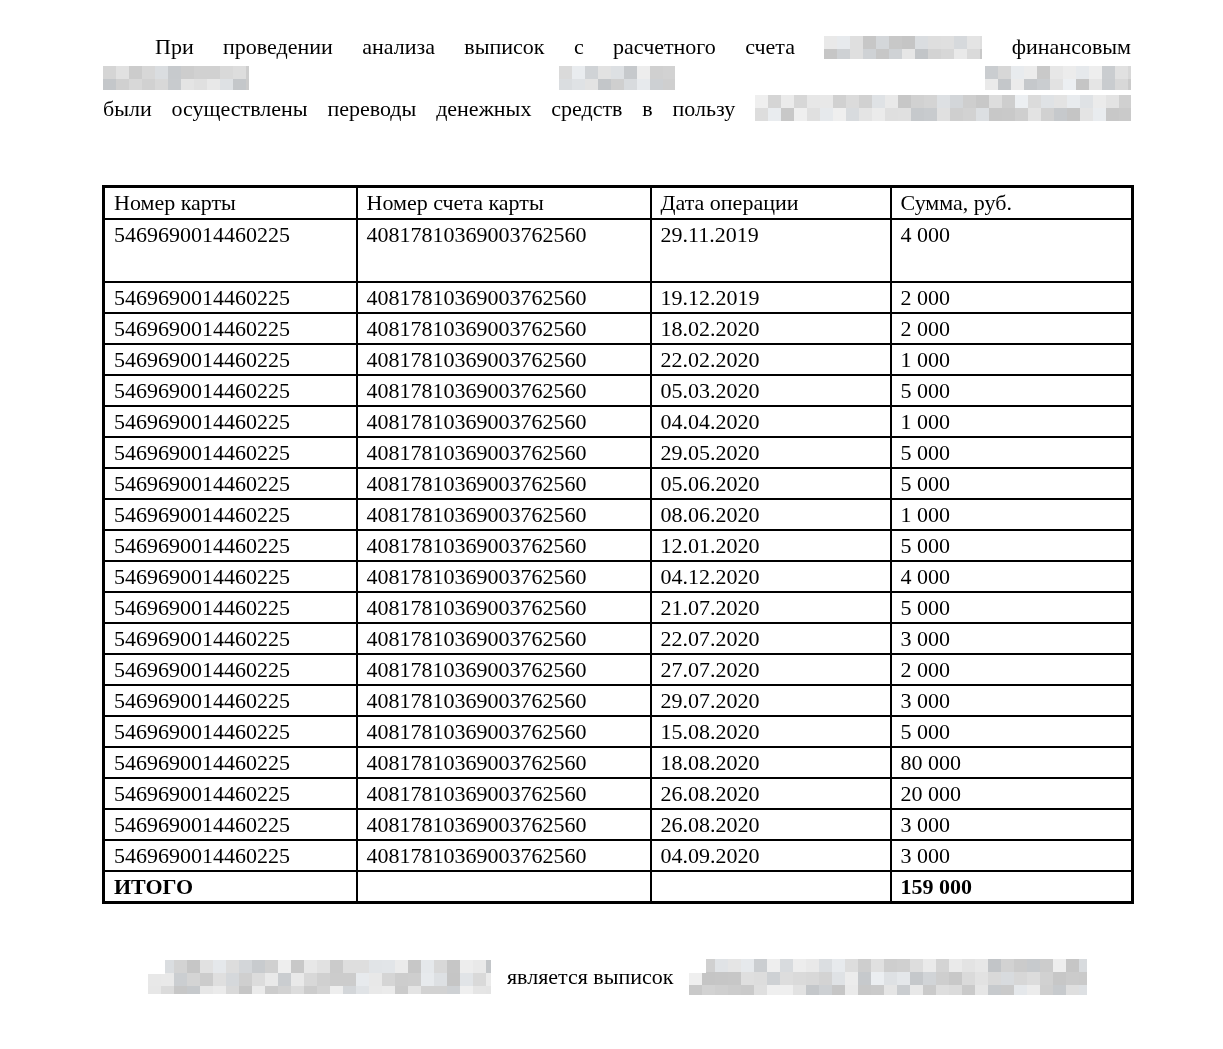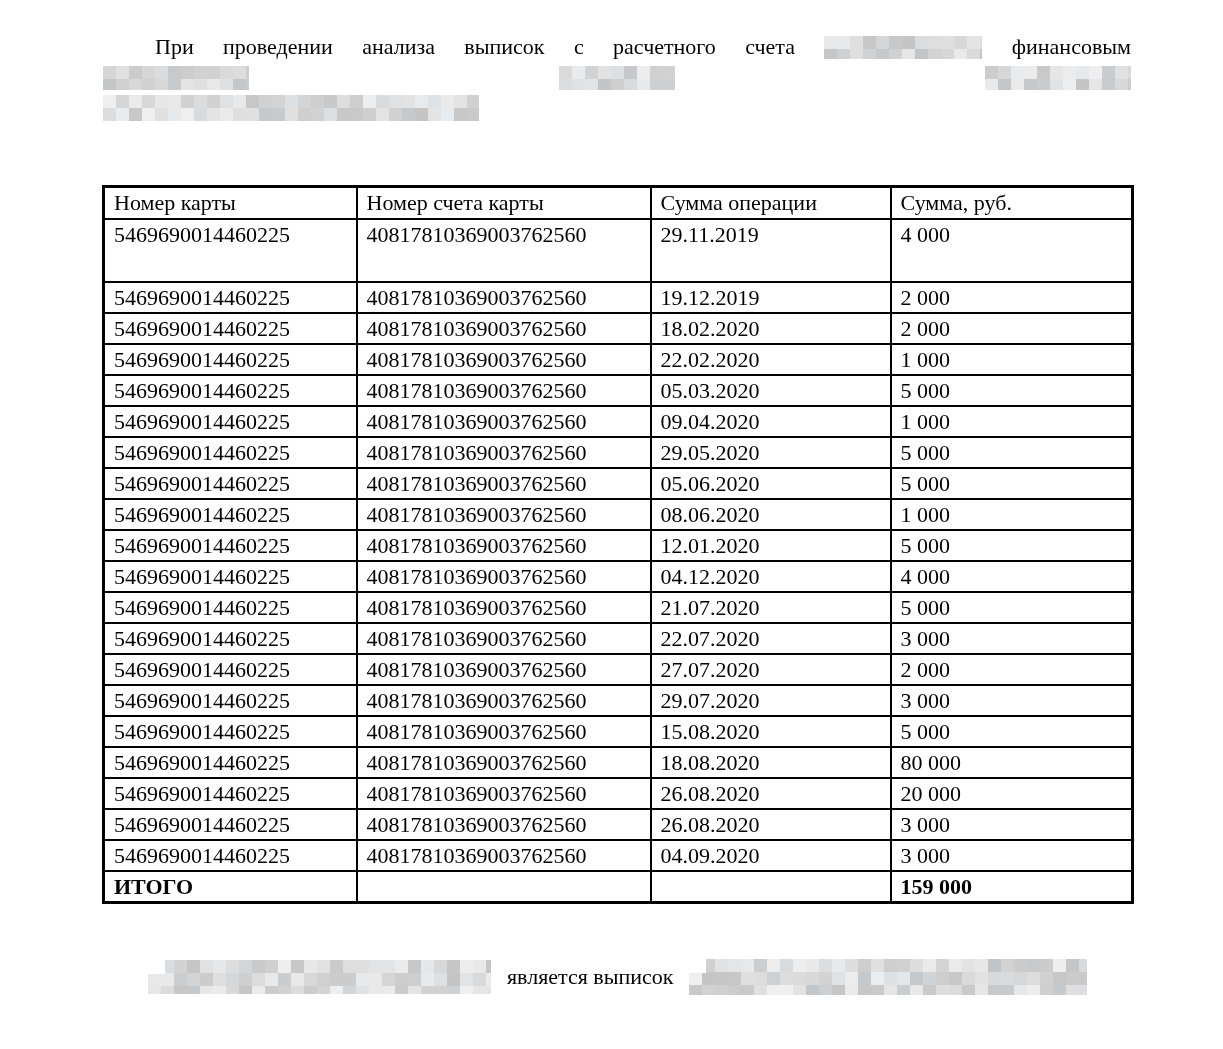--- a/index.html
+++ b/index.html
@@ -80,36 +80,37 @@
       <span>При проведении анализа выписок с расчетного счета</span>
       <span class="redact" style="width:158px;height:23px;"><span class="tile" style="left: 0px; top: 0px; width: 13px; height: 13px; background: rgb(233, 233, 233);"></span><span class="tile" style="left: 13px; top: 0px; width: 13px; height: 13px; background: rgb(231, 234, 237);"></span><span class="tile" style="left: 26px; top: 0px; width: 13px; height: 13px; background: rgb(223, 223, 223);"></span><span class="tile" style="left: 39px; top: 0px; width: 13px; height: 13px; background: rgb(199, 199, 199);"></span><span class="tile" style="left: 52px; top: 0px; width: 13px; height: 13px; background: rgb(212, 215, 218);"></span><span class="tile" style="left: 65px; top: 0px; width: 13px; height: 13px; background: rgb(200, 200, 200);"></span><span class="tile" style="left: 78px; top: 0px; width: 13px; height: 13px; background: rgb(197, 197, 197);"></span><span class="tile" style="left: 91px; top: 0px; width: 13px; height: 13px; background: rgb(218, 221, 224);"></span><span class="tile" style="left: 104px; top: 0px; width: 13px; height: 13px; background: rgb(222, 222, 222);"></span><span class="tile" style="left: 117px; top: 0px; width: 13px; height: 13px; background: rgb(223, 223, 223);"></span><span class="tile" style="left: 130px; top: 0px; width: 13px; height: 13px; background: rgb(214, 217, 220);"></span><span class="tile" style="left: 143px; top: 0px; width: 13px; height: 13px; background: rgb(228, 228, 228);"></span><span class="tile" style="left: 156px; top: 0px; width: 2px; height: 13px; background: rgb(223, 223, 223);"></span><span class="tile" style="left: 0px; top: 13px; width: 13px; height: 10px; background: rgb(198, 198, 198);"></span><span class="tile" style="left: 13px; top: 13px; width: 13px; height: 10px; background: rgb(206, 209, 212);"></span><span class="tile" style="left: 26px; top: 13px; width: 13px; height: 10px; background: rgb(223, 223, 223);"></span><span class="tile" style="left: 39px; top: 13px; width: 13px; height: 10px; background: rgb(207, 210, 213);"></span><span class="tile" style="left: 52px; top: 13px; width: 13px; height: 10px; background: rgb(199, 199, 199);"></span><span class="tile" style="left: 65px; top: 13px; width: 13px; height: 10px; background: rgb(207, 210, 213);"></span><span class="tile" style="left: 78px; top: 13px; width: 13px; height: 10px; background: rgb(230, 230, 230);"></span><span class="tile" style="left: 91px; top: 13px; width: 13px; height: 10px; background: rgb(194, 197, 200);"></span><span class="tile" style="left: 104px; top: 13px; width: 13px; height: 10px; background: rgb(211, 211, 211);"></span><span class="tile" style="left: 117px; top: 13px; width: 13px; height: 10px; background: rgb(215, 215, 215);"></span><span class="tile" style="left: 130px; top: 13px; width: 13px; height: 10px; background: rgb(233, 233, 233);"></span><span class="tile" style="left: 143px; top: 13px; width: 13px; height: 10px; background: rgb(218, 218, 218);"></span><span class="tile" style="left: 156px; top: 13px; width: 2px; height: 10px; background: rgb(200, 200, 200);"></span></span>
       <span>финансовым</span>
     </div>
     <div class="pline">
       <span class="redact" style="width:146px;height:24px;"><span class="tile" style="left: 0px; top: 0px; width: 13px; height: 13px; background: rgb(213, 213, 213);"></span><span class="tile" style="left: 13px; top: 0px; width: 13px; height: 13px; background: rgb(225, 225, 225);"></span><span class="tile" style="left: 26px; top: 0px; width: 13px; height: 13px; background: rgb(204, 204, 204);"></span><span class="tile" style="left: 39px; top: 0px; width: 13px; height: 13px; background: rgb(215, 215, 215);"></span><span class="tile" style="left: 52px; top: 0px; width: 13px; height: 13px; background: rgb(218, 221, 224);"></span><span class="tile" style="left: 65px; top: 0px; width: 13px; height: 13px; background: rgb(199, 202, 205);"></span><span class="tile" style="left: 78px; top: 0px; width: 13px; height: 13px; background: rgb(205, 205, 205);"></span><span class="tile" style="left: 91px; top: 0px; width: 13px; height: 13px; background: rgb(209, 209, 209);"></span><span class="tile" style="left: 104px; top: 0px; width: 13px; height: 13px; background: rgb(209, 209, 209);"></span><span class="tile" style="left: 117px; top: 0px; width: 13px; height: 13px; background: rgb(217, 217, 217);"></span><span class="tile" style="left: 130px; top: 0px; width: 13px; height: 13px; background: rgb(221, 221, 221);"></span><span class="tile" style="left: 143px; top: 0px; width: 3px; height: 13px; background: rgb(205, 205, 205);"></span><span class="tile" style="left: 0px; top: 13px; width: 13px; height: 11px; background: rgb(196, 199, 202);"></span><span class="tile" style="left: 13px; top: 13px; width: 13px; height: 11px; background: rgb(208, 208, 208);"></span><span class="tile" style="left: 26px; top: 13px; width: 13px; height: 11px; background: rgb(216, 216, 216);"></span><span class="tile" style="left: 39px; top: 13px; width: 13px; height: 11px; background: rgb(209, 209, 209);"></span><span class="tile" style="left: 52px; top: 13px; width: 13px; height: 11px; background: rgb(216, 216, 216);"></span><span class="tile" style="left: 65px; top: 13px; width: 13px; height: 11px; background: rgb(200, 203, 206);"></span><span class="tile" style="left: 78px; top: 13px; width: 13px; height: 11px; background: rgb(228, 228, 228);"></span><span class="tile" style="left: 91px; top: 13px; width: 13px; height: 11px; background: rgb(224, 224, 224);"></span><span class="tile" style="left: 104px; top: 13px; width: 13px; height: 11px; background: rgb(232, 232, 232);"></span><span class="tile" style="left: 117px; top: 13px; width: 13px; height: 11px; background: rgb(222, 225, 228);"></span><span class="tile" style="left: 130px; top: 13px; width: 13px; height: 11px; background: rgb(196, 199, 202);"></span><span class="tile" style="left: 143px; top: 13px; width: 3px; height: 11px; background: rgb(203, 203, 203);"></span></span>
       <span class="redact" style="width:116px;height:24px;"><span class="tile" style="left: 0px; top: 0px; width: 13px; height: 13px; background: rgb(218, 218, 218);"></span><span class="tile" style="left: 13px; top: 0px; width: 13px; height: 13px; background: rgb(233, 236, 239);"></span><span class="tile" style="left: 26px; top: 0px; width: 13px; height: 13px; background: rgb(208, 211, 214);"></span><span class="tile" style="left: 39px; top: 0px; width: 13px; height: 13px; background: rgb(226, 226, 226);"></span><span class="tile" style="left: 52px; top: 0px; width: 13px; height: 13px; background: rgb(221, 224, 227);"></span><span class="tile" style="left: 65px; top: 0px; width: 13px; height: 13px; background: rgb(198, 201, 204);"></span><span class="tile" style="left: 78px; top: 0px; width: 13px; height: 13px; background: rgb(237, 237, 237);"></span><span class="tile" style="left: 91px; top: 0px; width: 13px; height: 13px; background: rgb(208, 208, 208);"></span><span class="tile" style="left: 104px; top: 0px; width: 12px; height: 13px; background: rgb(210, 210, 210);"></span><span class="tile" style="left: 0px; top: 13px; width: 13px; height: 11px; background: rgb(218, 221, 224);"></span><span class="tile" style="left: 13px; top: 13px; width: 13px; height: 11px; background: rgb(223, 226, 229);"></span><span class="tile" style="left: 26px; top: 13px; width: 13px; height: 11px; background: rgb(227, 227, 227);"></span><span class="tile" style="left: 39px; top: 13px; width: 13px; height: 11px; background: rgb(195, 198, 201);"></span><span class="tile" style="left: 52px; top: 13px; width: 13px; height: 11px; background: rgb(207, 207, 207);"></span><span class="tile" style="left: 65px; top: 13px; width: 13px; height: 11px; background: rgb(216, 219, 222);"></span><span class="tile" style="left: 78px; top: 13px; width: 13px; height: 11px; background: rgb(231, 234, 237);"></span><span class="tile" style="left: 91px; top: 13px; width: 13px; height: 11px; background: rgb(205, 208, 211);"></span><span class="tile" style="left: 104px; top: 13px; width: 12px; height: 11px; background: rgb(207, 207, 207);"></span></span>
       <span class="redact" style="width:146px;height:24px;"><span class="tile" style="left: 0px; top: 0px; width: 13px; height: 13px; background: rgb(202, 205, 208);"></span><span class="tile" style="left: 13px; top: 0px; width: 13px; height: 13px; background: rgb(215, 215, 215);"></span><span class="tile" style="left: 26px; top: 0px; width: 13px; height: 13px; background: rgb(232, 235, 238);"></span><span class="tile" style="left: 39px; top: 0px; width: 13px; height: 13px; background: rgb(236, 236, 236);"></span><span class="tile" style="left: 52px; top: 0px; width: 13px; height: 13px; background: rgb(201, 201, 201);"></span><span class="tile" style="left: 65px; top: 0px; width: 13px; height: 13px; background: rgb(231, 231, 231);"></span><span class="tile" style="left: 78px; top: 0px; width: 13px; height: 13px; background: rgb(236, 236, 236);"></span><span class="tile" style="left: 91px; top: 0px; width: 13px; height: 13px; background: rgb(230, 233, 236);"></span><span class="tile" style="left: 104px; top: 0px; width: 13px; height: 13px; background: rgb(238, 238, 238);"></span><span class="tile" style="left: 117px; top: 0px; width: 13px; height: 13px; background: rgb(202, 205, 208);"></span><span class="tile" style="left: 130px; top: 0px; width: 13px; height: 13px; background: rgb(225, 225, 225);"></span><span class="tile" style="left: 143px; top: 0px; width: 3px; height: 13px; background: rgb(216, 216, 216);"></span><span class="tile" style="left: 0px; top: 13px; width: 13px; height: 11px; background: rgb(234, 234, 234);"></span><span class="tile" style="left: 13px; top: 13px; width: 13px; height: 11px; background: rgb(196, 199, 202);"></span><span class="tile" style="left: 26px; top: 13px; width: 13px; height: 11px; background: rgb(235, 235, 235);"></span><span class="tile" style="left: 39px; top: 13px; width: 13px; height: 11px; background: rgb(197, 200, 203);"></span><span class="tile" style="left: 52px; top: 13px; width: 13px; height: 11px; background: rgb(202, 205, 208);"></span><span class="tile" style="left: 65px; top: 13px; width: 13px; height: 11px; background: rgb(226, 226, 226);"></span><span class="tile" style="left: 78px; top: 13px; width: 13px; height: 11px; background: rgb(236, 239, 242);"></span><span class="tile" style="left: 91px; top: 13px; width: 13px; height: 11px; background: rgb(197, 197, 197);"></span><span class="tile" style="left: 104px; top: 13px; width: 13px; height: 11px; background: rgb(229, 229, 229);"></span><span class="tile" style="left: 117px; top: 13px; width: 13px; height: 11px; background: rgb(201, 204, 207);"></span><span class="tile" style="left: 130px; top: 13px; width: 13px; height: 11px; background: rgb(216, 216, 216);"></span><span class="tile" style="left: 143px; top: 13px; width: 3px; height: 11px; background: rgb(203, 203, 203);"></span></span>
     </div>
     <div class="pline">
+      <span>были осуществлены переводы денежных средств в пользу</span>
       <span class="redact" style="width:376px;height:26px;"><span class="tile" style="left: 0px; top: 0px; width: 13px; height: 13px; background: rgb(239, 239, 239);"></span><span class="tile" style="left: 13px; top: 0px; width: 13px; height: 13px; background: rgb(213, 213, 213);"></span><span class="tile" style="left: 26px; top: 0px; width: 13px; height: 13px; background: rgb(235, 235, 235);"></span><span class="tile" style="left: 39px; top: 0px; width: 13px; height: 13px; background: rgb(215, 215, 215);"></span><span class="tile" style="left: 52px; top: 0px; width: 13px; height: 13px; background: rgb(231, 231, 231);"></span><span class="tile" style="left: 65px; top: 0px; width: 13px; height: 13px; background: rgb(232, 232, 232);"></span><span class="tile" style="left: 78px; top: 0px; width: 13px; height: 13px; background: rgb(209, 209, 209);"></span><span class="tile" style="left: 91px; top: 0px; width: 13px; height: 13px; background: rgb(219, 219, 219);"></span><span class="tile" style="left: 104px; top: 0px; width: 13px; height: 13px; background: rgb(209, 209, 209);"></span><span class="tile" style="left: 117px; top: 0px; width: 13px; height: 13px; background: rgb(223, 226, 229);"></span><span class="tile" style="left: 130px; top: 0px; width: 13px; height: 13px; background: rgb(233, 233, 233);"></span><span class="tile" style="left: 143px; top: 0px; width: 13px; height: 13px; background: rgb(199, 199, 199);"></span><span class="tile" style="left: 156px; top: 0px; width: 13px; height: 13px; background: rgb(209, 209, 209);"></span><span class="tile" style="left: 169px; top: 0px; width: 13px; height: 13px; background: rgb(212, 212, 212);"></span><span class="tile" style="left: 182px; top: 0px; width: 13px; height: 13px; background: rgb(221, 224, 227);"></span><span class="tile" style="left: 195px; top: 0px; width: 13px; height: 13px; background: rgb(211, 214, 217);"></span><span class="tile" style="left: 208px; top: 0px; width: 13px; height: 13px; background: rgb(206, 206, 206);"></span><span class="tile" style="left: 221px; top: 0px; width: 13px; height: 13px; background: rgb(200, 200, 200);"></span><span class="tile" style="left: 234px; top: 0px; width: 13px; height: 13px; background: rgb(221, 221, 221);"></span><span class="tile" style="left: 247px; top: 0px; width: 13px; height: 13px; background: rgb(206, 206, 206);"></span><span class="tile" style="left: 260px; top: 0px; width: 13px; height: 13px; background: rgb(236, 239, 242);"></span><span class="tile" style="left: 273px; top: 0px; width: 13px; height: 13px; background: rgb(219, 219, 219);"></span><span class="tile" style="left: 286px; top: 0px; width: 13px; height: 13px; background: rgb(223, 226, 229);"></span><span class="tile" style="left: 299px; top: 0px; width: 13px; height: 13px; background: rgb(227, 227, 227);"></span><span class="tile" style="left: 312px; top: 0px; width: 13px; height: 13px; background: rgb(232, 235, 238);"></span><span class="tile" style="left: 325px; top: 0px; width: 13px; height: 13px; background: rgb(223, 226, 229);"></span><span class="tile" style="left: 338px; top: 0px; width: 13px; height: 13px; background: rgb(235, 235, 235);"></span><span class="tile" style="left: 351px; top: 0px; width: 13px; height: 13px; background: rgb(227, 227, 227);"></span><span class="tile" style="left: 364px; top: 0px; width: 12px; height: 13px; background: rgb(208, 208, 208);"></span><span class="tile" style="left: 0px; top: 13px; width: 13px; height: 13px; background: rgb(221, 221, 221);"></span><span class="tile" style="left: 13px; top: 13px; width: 13px; height: 13px; background: rgb(233, 236, 239);"></span><span class="tile" style="left: 26px; top: 13px; width: 13px; height: 13px; background: rgb(200, 200, 200);"></span><span class="tile" style="left: 39px; top: 13px; width: 13px; height: 13px; background: rgb(239, 239, 239);"></span><span class="tile" style="left: 52px; top: 13px; width: 13px; height: 13px; background: rgb(224, 224, 224);"></span><span class="tile" style="left: 65px; top: 13px; width: 13px; height: 13px; background: rgb(230, 233, 236);"></span><span class="tile" style="left: 78px; top: 13px; width: 13px; height: 13px; background: rgb(239, 239, 239);"></span><span class="tile" style="left: 91px; top: 13px; width: 13px; height: 13px; background: rgb(216, 219, 222);"></span><span class="tile" style="left: 104px; top: 13px; width: 13px; height: 13px; background: rgb(228, 228, 228);"></span><span class="tile" style="left: 117px; top: 13px; width: 13px; height: 13px; background: rgb(235, 235, 235);"></span><span class="tile" style="left: 130px; top: 13px; width: 13px; height: 13px; background: rgb(223, 223, 223);"></span><span class="tile" style="left: 143px; top: 13px; width: 13px; height: 13px; background: rgb(224, 224, 224);"></span><span class="tile" style="left: 156px; top: 13px; width: 13px; height: 13px; background: rgb(198, 201, 204);"></span><span class="tile" style="left: 169px; top: 13px; width: 13px; height: 13px; background: rgb(200, 203, 206);"></span><span class="tile" style="left: 182px; top: 13px; width: 13px; height: 13px; background: rgb(224, 224, 224);"></span><span class="tile" style="left: 195px; top: 13px; width: 13px; height: 13px; background: rgb(207, 207, 207);"></span><span class="tile" style="left: 208px; top: 13px; width: 13px; height: 13px; background: rgb(210, 210, 210);"></span><span class="tile" style="left: 221px; top: 13px; width: 13px; height: 13px; background: rgb(220, 223, 226);"></span><span class="tile" style="left: 234px; top: 13px; width: 13px; height: 13px; background: rgb(200, 200, 200);"></span><span class="tile" style="left: 247px; top: 13px; width: 13px; height: 13px; background: rgb(201, 201, 201);"></span><span class="tile" style="left: 260px; top: 13px; width: 13px; height: 13px; background: rgb(207, 207, 207);"></span><span class="tile" style="left: 273px; top: 13px; width: 13px; height: 13px; background: rgb(227, 227, 227);"></span><span class="tile" style="left: 286px; top: 13px; width: 13px; height: 13px; background: rgb(209, 209, 209);"></span><span class="tile" style="left: 299px; top: 13px; width: 13px; height: 13px; background: rgb(198, 201, 204);"></span><span class="tile" style="left: 312px; top: 13px; width: 13px; height: 13px; background: rgb(197, 197, 197);"></span><span class="tile" style="left: 325px; top: 13px; width: 13px; height: 13px; background: rgb(228, 228, 228);"></span><span class="tile" style="left: 338px; top: 13px; width: 13px; height: 13px; background: rgb(233, 236, 239);"></span><span class="tile" style="left: 351px; top: 13px; width: 13px; height: 13px; background: rgb(200, 200, 200);"></span><span class="tile" style="left: 364px; top: 13px; width: 12px; height: 13px; background: rgb(202, 202, 202);"></span></span>
     </div>
   </div>
 
   <table class="ops">
     <colgroup>
       <col style="width:253px">
         <col style="width:294px">
         <col style="width:240px">
         <col style="width:242px">
     </colgroup>
     <thead>
       <tr>
         <th>Номер карты</th>
         <th>Номер счета карты</th>
-        <th>Сумма операции</th>
+        <th>Дата операции</th>
         <th>Сумма, руб.</th>
       </tr>
     </thead>
     <tbody id="ops-body">
         <tr class="tall">
           <td>5469690014460225</td>
           <td>40817810369003762560</td>
           <td>29.11.2019</td>
           <td>4 000</td>
         </tr>
@@ -133,21 +134,21 @@
         </tr>
         <tr>
           <td>5469690014460225</td>
           <td>40817810369003762560</td>
           <td>05.03.2020</td>
           <td>5 000</td>
         </tr>
         <tr>
           <td>5469690014460225</td>
           <td>40817810369003762560</td>
-          <td>09.04.2020</td>
+          <td>04.04.2020</td>
           <td>1 000</td>
         </tr>
         <tr>
           <td>5469690014460225</td>
           <td>40817810369003762560</td>
           <td>29.05.2020</td>
           <td>5 000</td>
         </tr>
         <tr>
           <td>5469690014460225</td>

